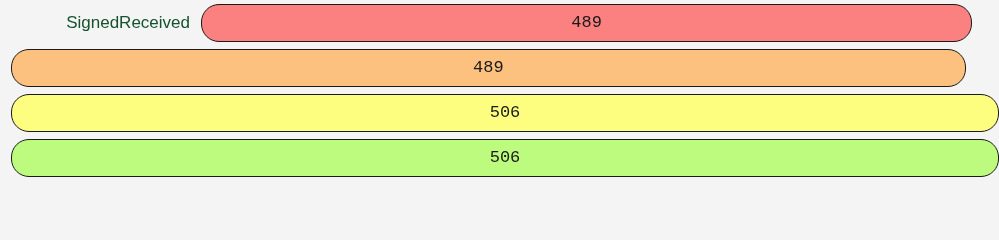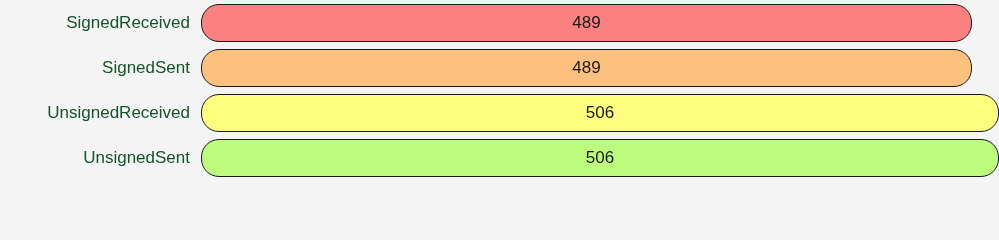--- a/index.html
+++ b/index.html
@@ -47,20 +47,21 @@
     position: absolute;
     left: 0;
     top: 0;
     height: 38px;
     box-sizing: border-box;
     border: 1.4px solid #1a1a1a;
     border-radius: 18px;
     display: flex;
     align-items: center;
     justify-content: center;
+    font-family: Liberation Mono, monospace;
   }
   .bar-value {
     font-size: 17px;
     line-height: 19px;
     color: #1a1a1a;
     pointer-events: none;
   }
 </style>
 </head>
 <body>
@@ -70,39 +71,36 @@
   <div class="bar-row" style="top:0px;">
     <div class="bar-label">SignedReceived</div>
     <div class="bar-track">
       <div class="bar-rect" id="bar0" style="background: rgb(251, 128, 128); border-color: rgb(26, 26, 26); width: 96.63%;">
         <span class="bar-value">489</span>
       </div>
     </div>
   </div>
 
   <div class="bar-row" style="top:45px;">
-    <div class="bar-label">SignedSent</div>
     <div class="bar-track">
       <div class="bar-rect" id="bar1" style="background: rgb(253, 193, 127); border-color: rgb(26, 26, 26); width: 96.63%;">
         <span class="bar-value">489</span>
       </div>
     </div>
   </div>
 
   <div class="bar-row" style="top:90px;">
-    <div class="bar-label">UnsignedReceived</div>
     <div class="bar-track">
       <div class="bar-rect" id="bar2" style="background: rgb(253, 253, 127); border-color: rgb(26, 26, 26); width: 100%;">
         <span class="bar-value">506</span>
       </div>
     </div>
   </div>
 
   <div class="bar-row" style="top:135px;">
-    <div class="bar-label">UnsignedSent</div>
     <div class="bar-track">
       <div class="bar-rect" id="bar3" style="background: rgb(189, 251, 127); border-color: rgb(26, 26, 26); width: 100%;">
         <span class="bar-value">506</span>
       </div>
     </div>
   </div>
 
 </div>
 
 </body></html>

